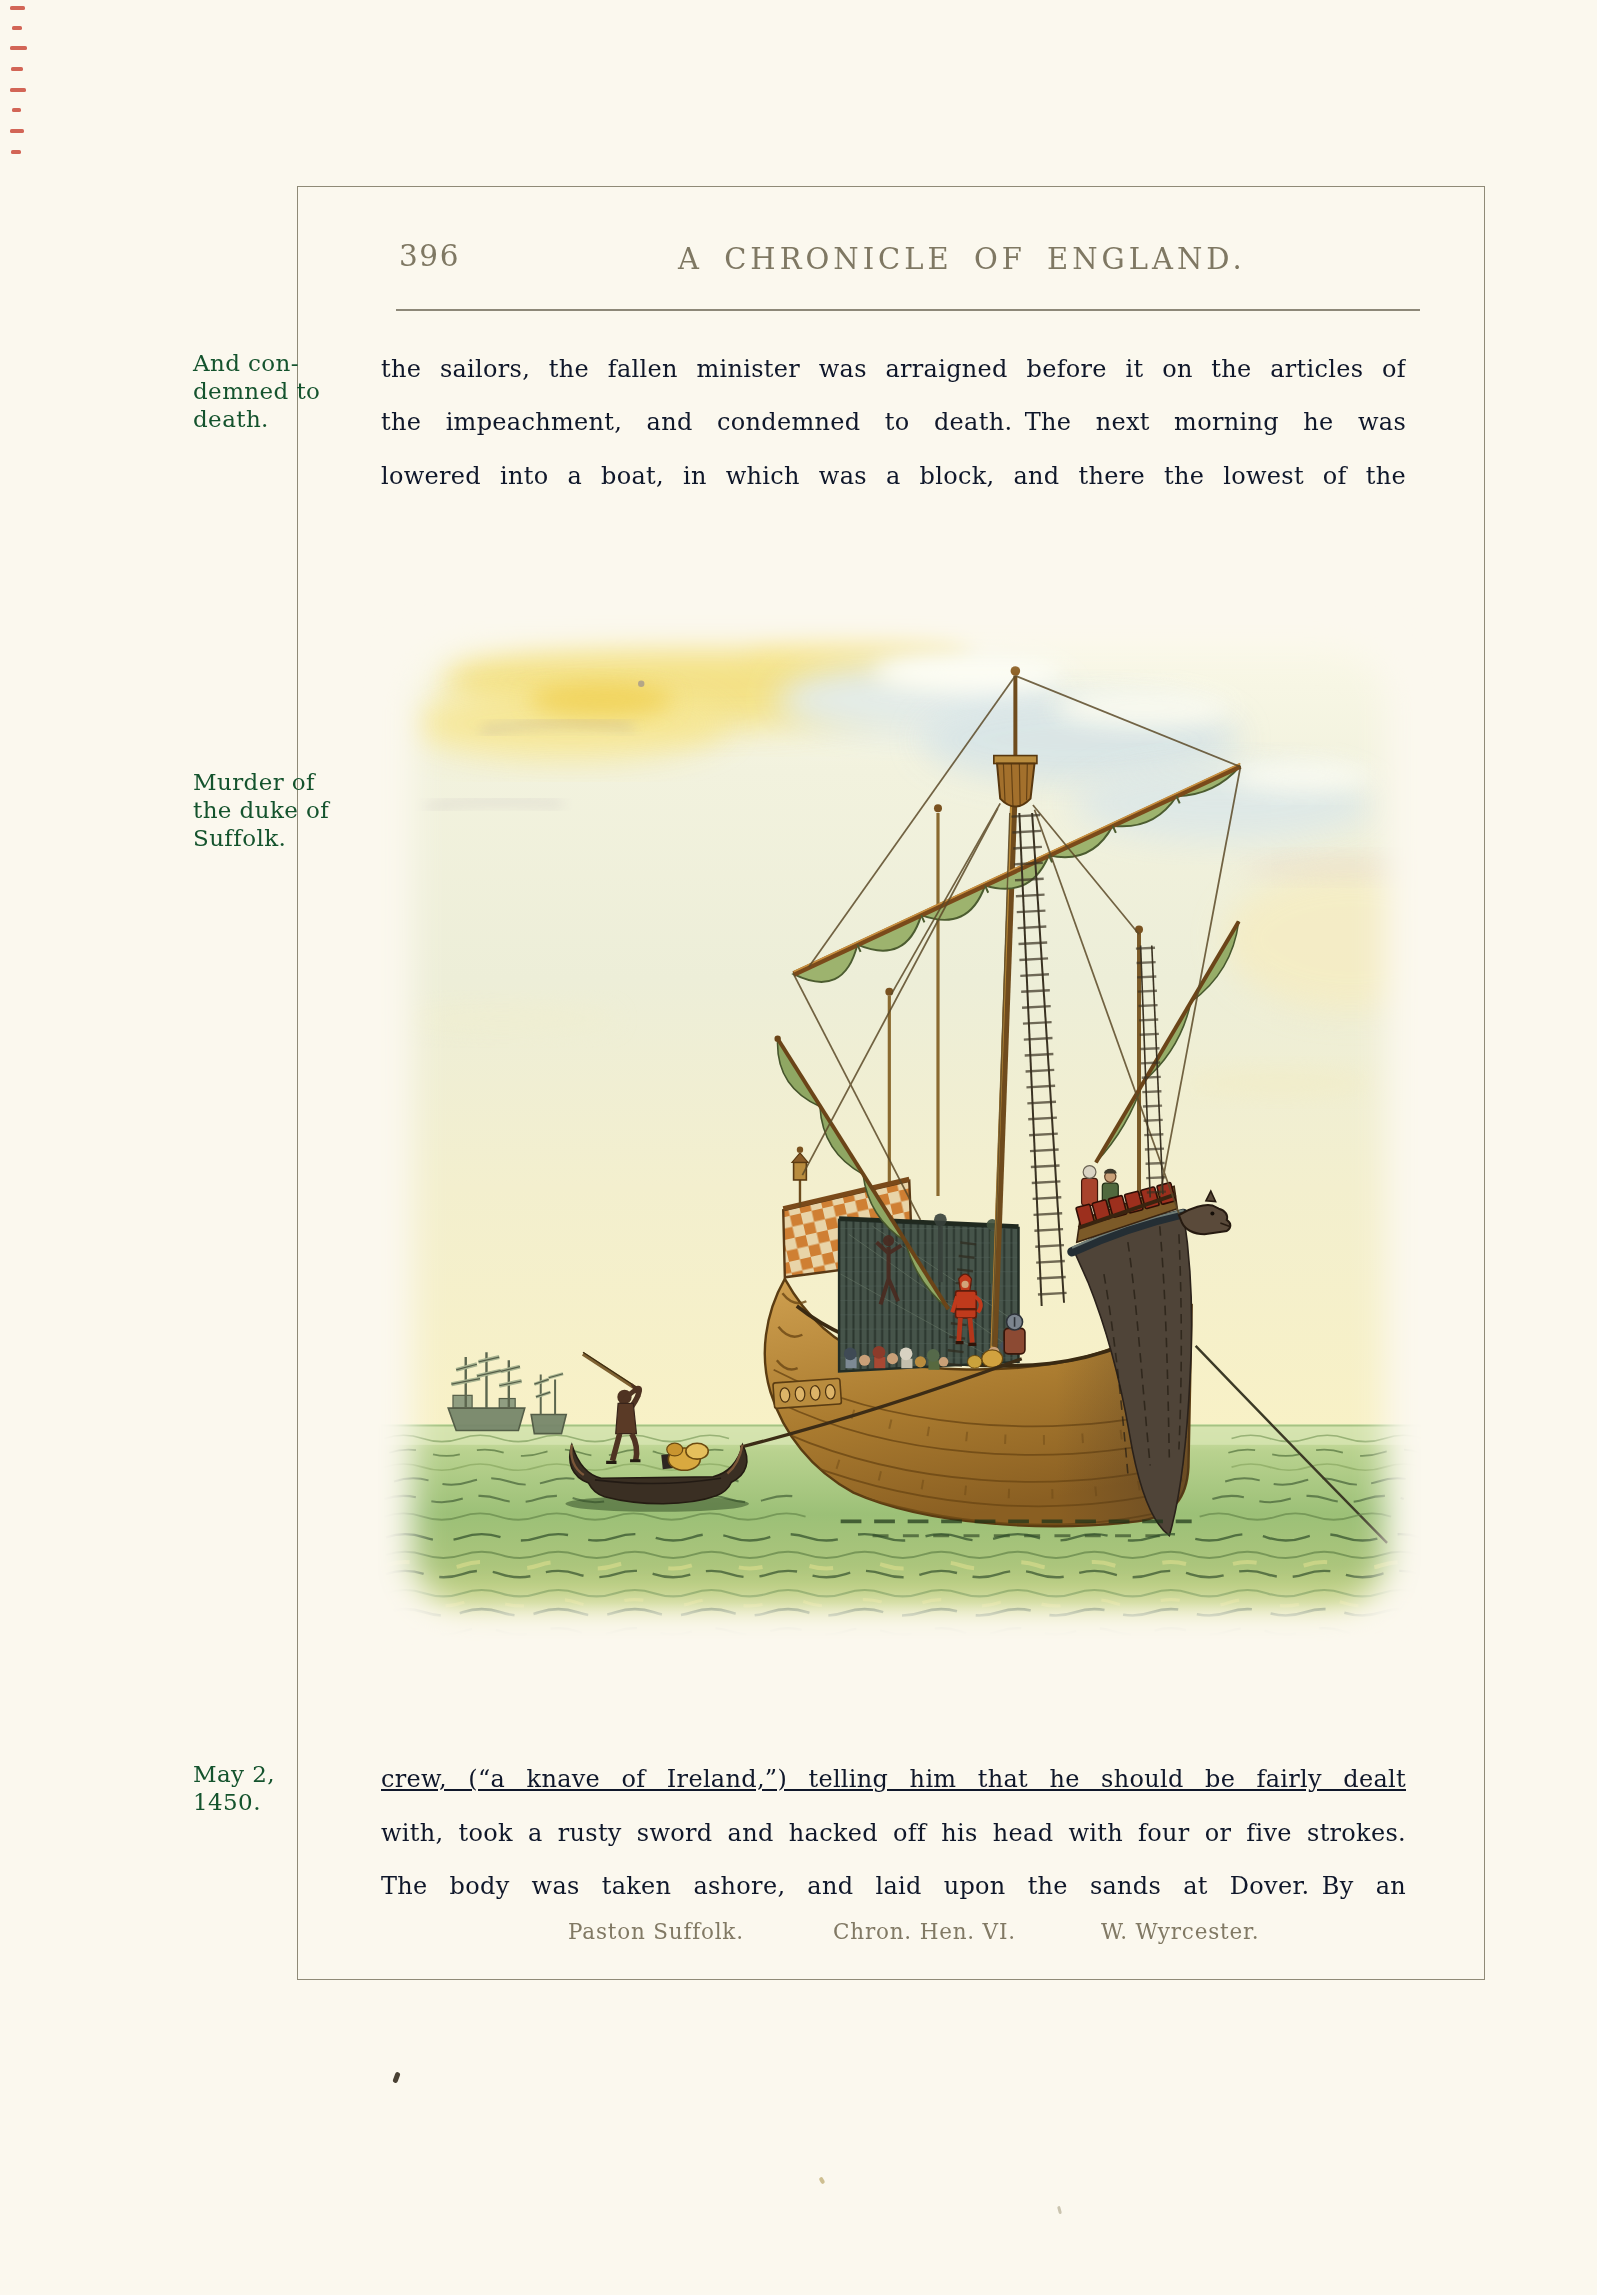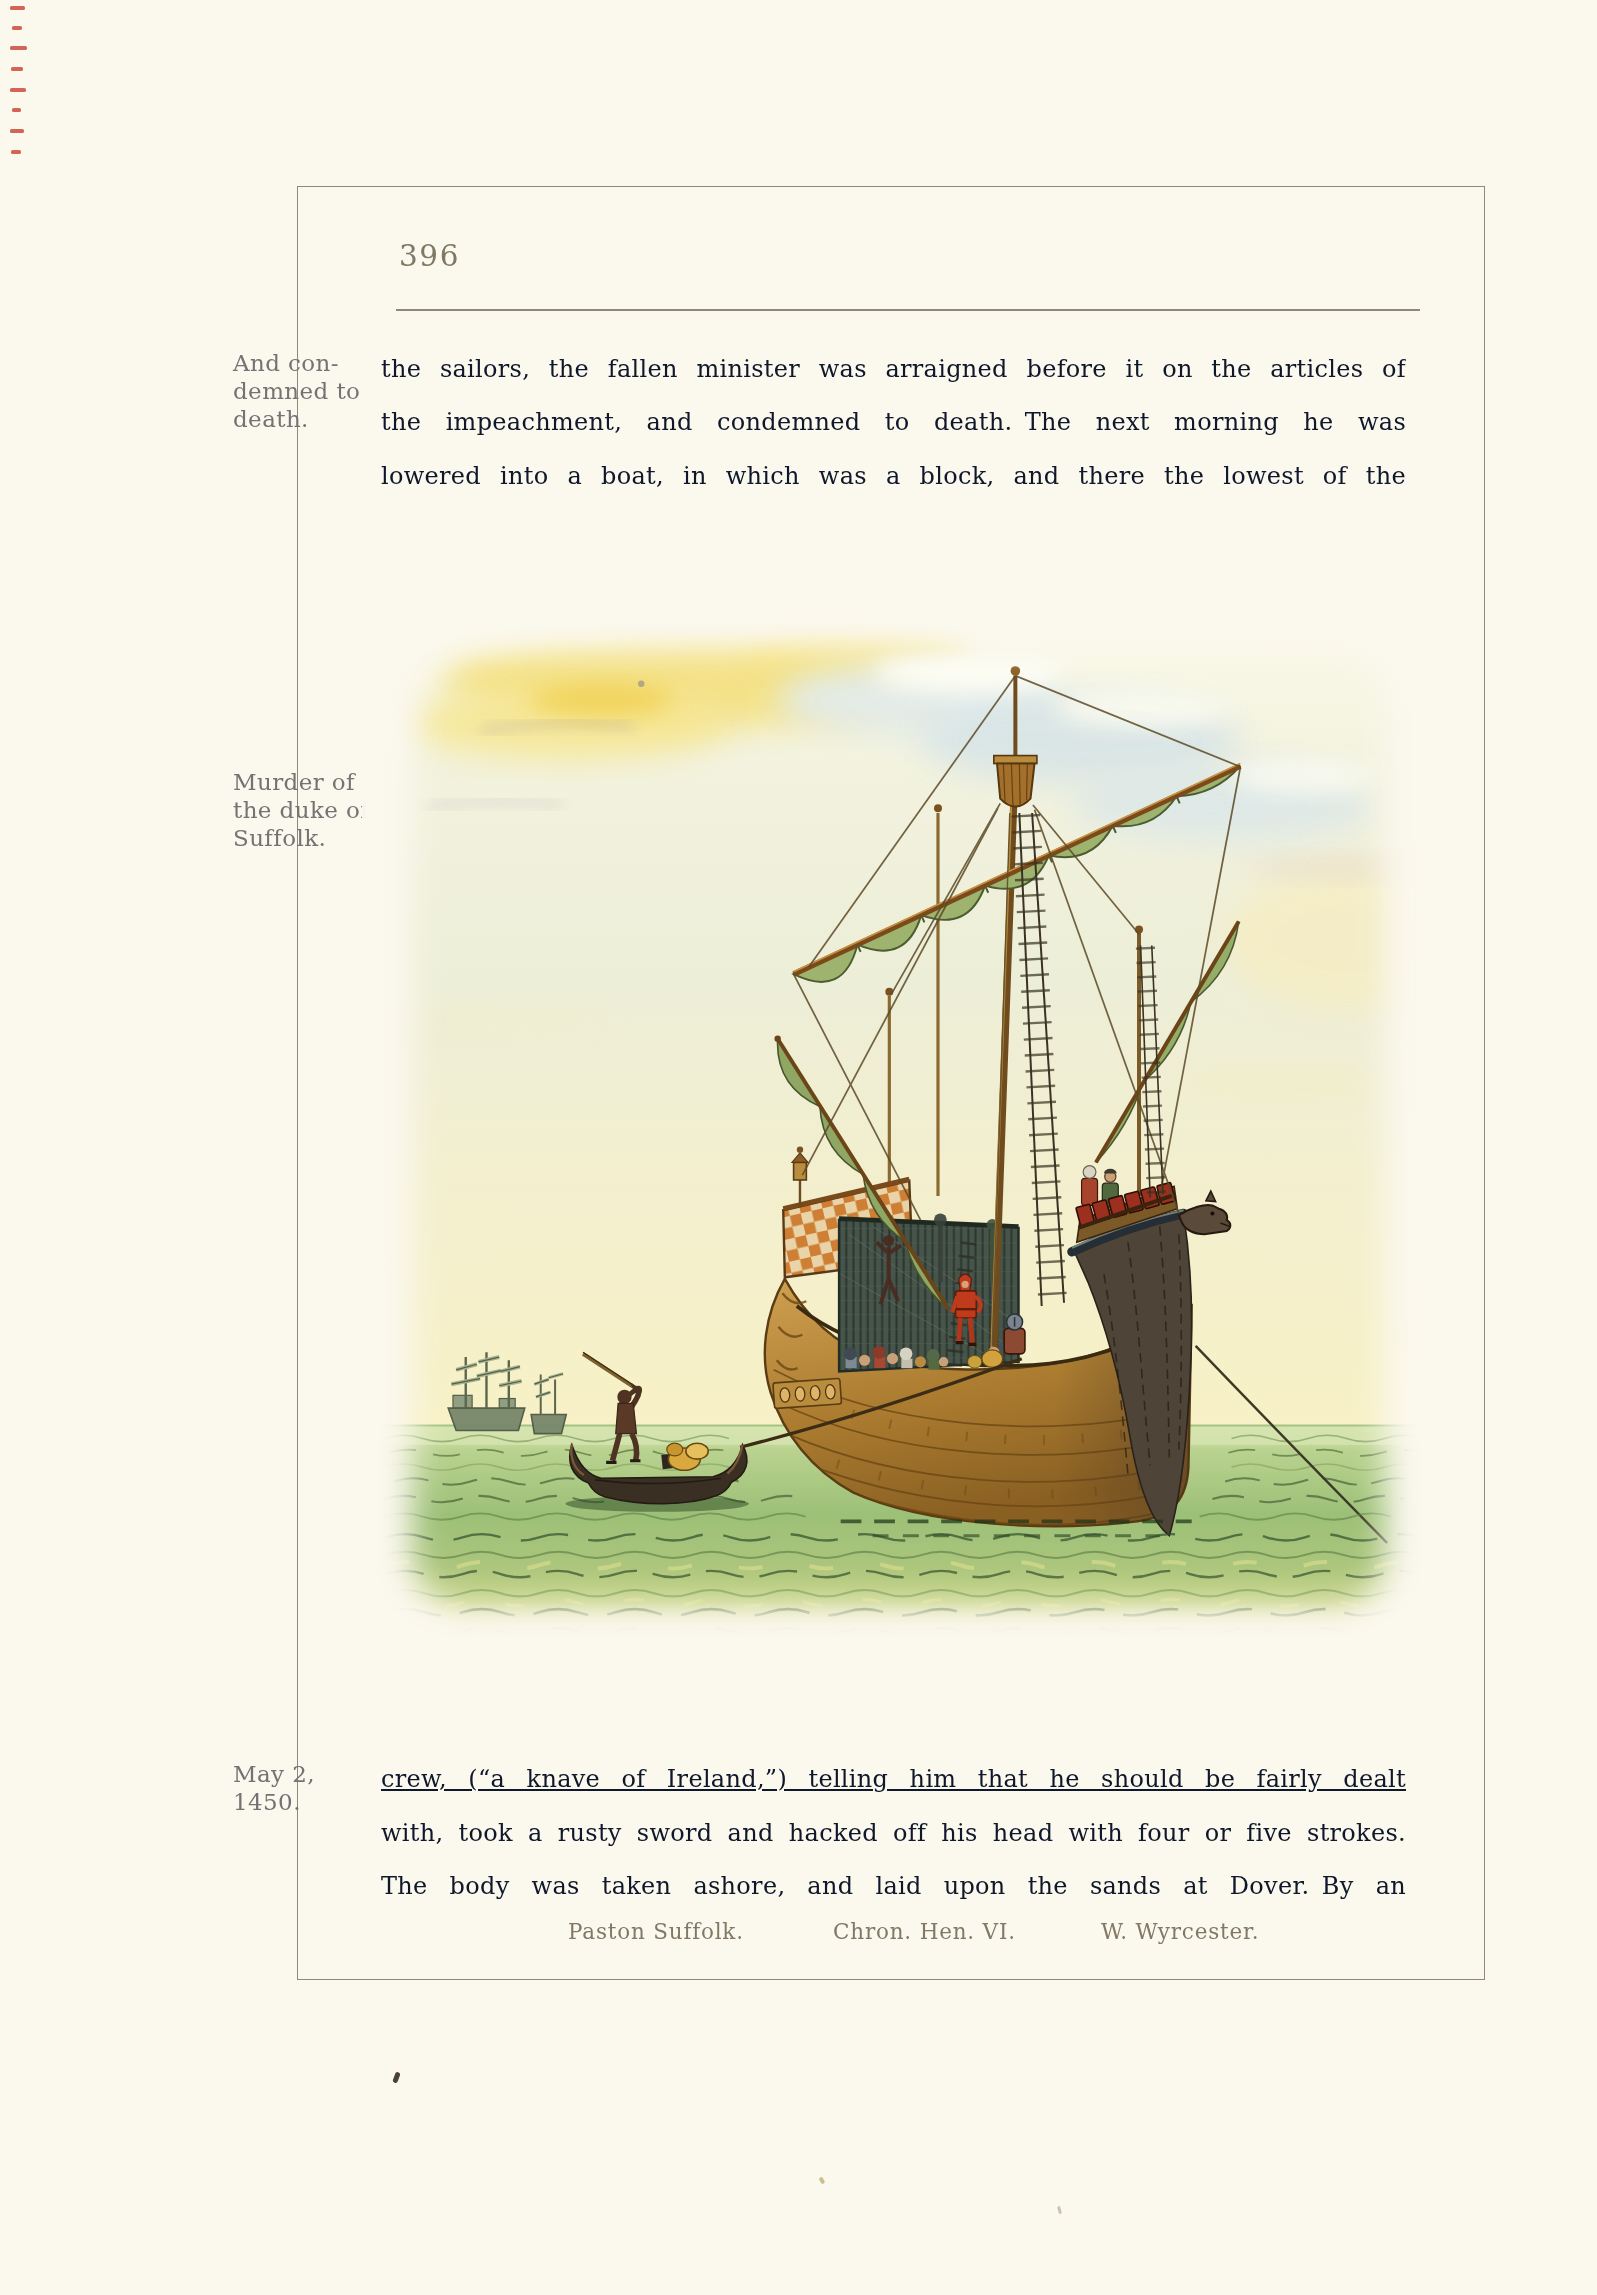--- a/index.html
+++ b/index.html
@@ -5,21 +5,21 @@
   html,body{margin:0;padding:0;background:#e8e4d8;}
   .page{position:relative;width:1598px;height:2295px;background:#fbf8ee;
         font-family:"DejaVu Serif","Liberation Serif",serif;overflow:hidden;padding-left:19px;}
   .frame{position:absolute;left:297px;top:186px;width:1186px;height:1792px;
          border:1.6px solid #8f8a77;}
   .hdr-num{position:absolute;left:399px;top:239px;font-size:29.5px;color:#7f7863;letter-spacing:1.6px;}
   .hdr-title{position:absolute;left:678px;top:242px;width:495px;text-align:center;
              font-size:29px;color:#7f7863;letter-spacing:4px;word-spacing:8px;white-space:nowrap;}
   .rule{position:absolute;left:396px;top:309px;width:1024px;height:2.4px;background:#8d8878;}
   .sidenote{position:absolute;left:193px;width:148px;font-size:23px;line-height:28px;
-            color:#737373;letter-spacing:0.4px;margin-left:40px;}
+            color:#14532d;letter-spacing:0.4px;}
   .bl{position:absolute;left:381px;width:1025px;font-size:24px;line-height:53px;height:53px;
       overflow:hidden;color:#0f172a;text-align:justify;letter-spacing:0.3px;}
   .bl::after{content:"";display:inline-block;width:100%;}
   .fn{position:absolute;top:1919px;font-size:21.5px;color:#817964;letter-spacing:0.8px;white-space:nowrap;}
   .illustration{position:absolute;left:362px;top:604px;width:1073px;height:1049px;}
   .redmark{position:absolute;background:#c84030;opacity:.8;border-radius:1.6px;height:4px;}
   .speck{position:absolute;border-radius:2.4px;}
 </style>
 </head>
 <body>
@@ -33,20 +33,21 @@
     <div class="redmark" style="left:11px;top:67px;width:12px;"></div>
     <div class="redmark" style="left:9.6px;top:88px;width:16px;"></div>
     <div class="redmark" style="left:12px;top:108px;width:8.8px;"></div>
     <div class="redmark" style="left:10.4px;top:129px;width:13.6px;"></div>
     <div class="redmark" style="left:11px;top:150px;width:10.4px;"></div>
   </div>
 
   <div class="frame"></div>
 
   <div class="hdr-num">396</div>
+  <div class="hdr-title">A CHRONICLE OF ENGLAND.</div>
   <div class="rule"></div>
 
   <div class="sidenote" style="top:349px;">
     <div>And con-</div>
     <div>demned to</div>
     <div>death.</div>
   </div>
   <div class="sidenote" style="top:768px;">
     <div>Murder of</div>
     <div>the duke of</div>

